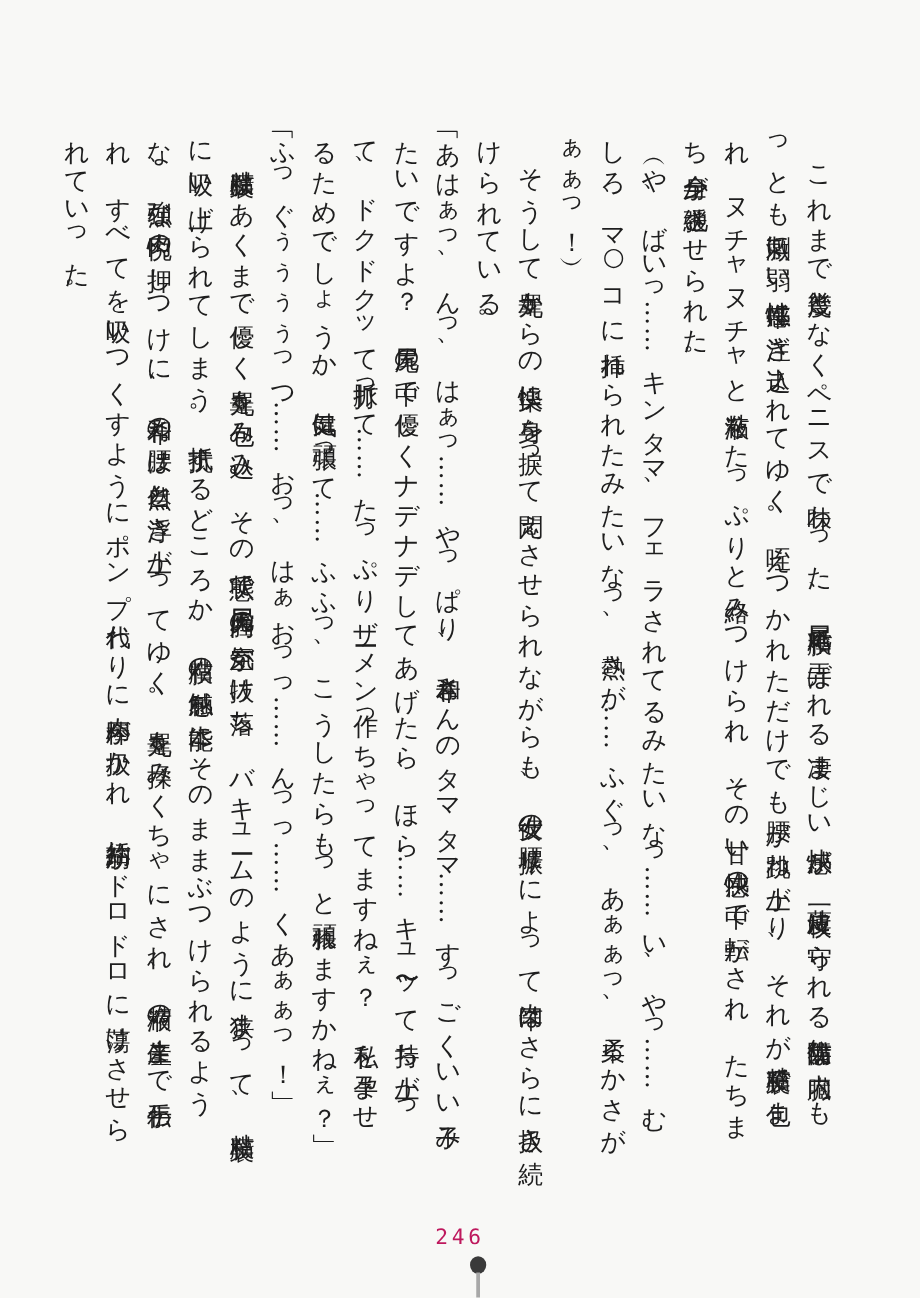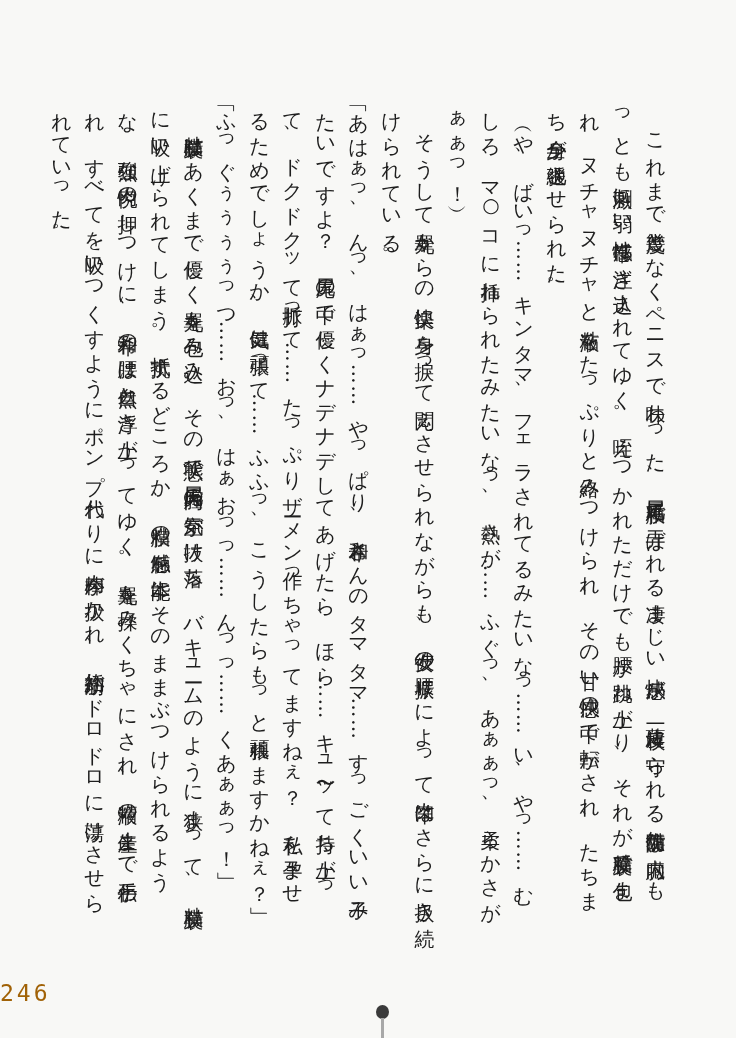--- a/index.html
+++ b/index.html
@@ -36,25 +36,25 @@
     padding: 0;
   }
   .text-block p.indent {
     text-indent: 21.4px;
   }
   .page-number {
     position: absolute;
     top: 980px;
     left: 0;
     width: 100%;
-    text-align: left;
+    text-align: center;
     font-family: "DejaVu Sans Mono", monospace;
-    font-size: 23px;
+    font-size: 17px;
     letter-spacing: 3px;
-    color: #a16207;
+    color: #be185d;
   }
   .position-marker {
     position: absolute;
     left: 369px;
     top: 1005px;
     width: 26px;
     height: 33px;
   }
   .position-marker .dot {
     width: 13px;

